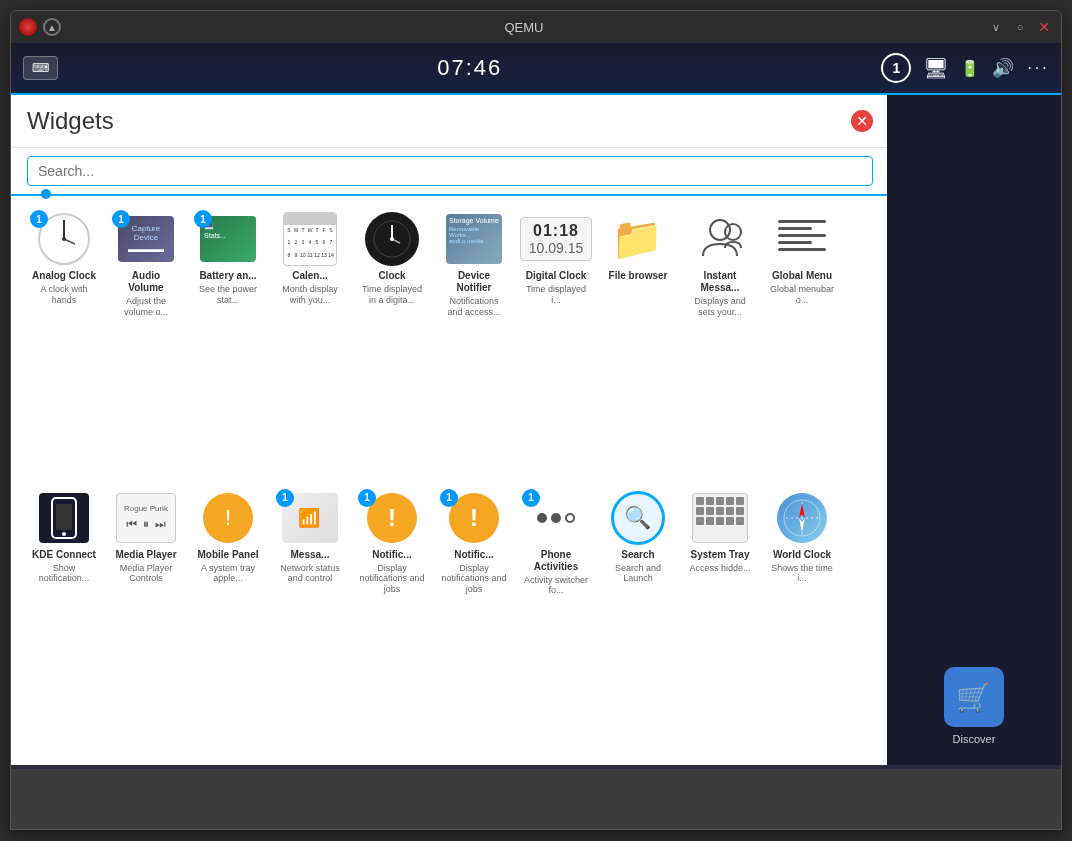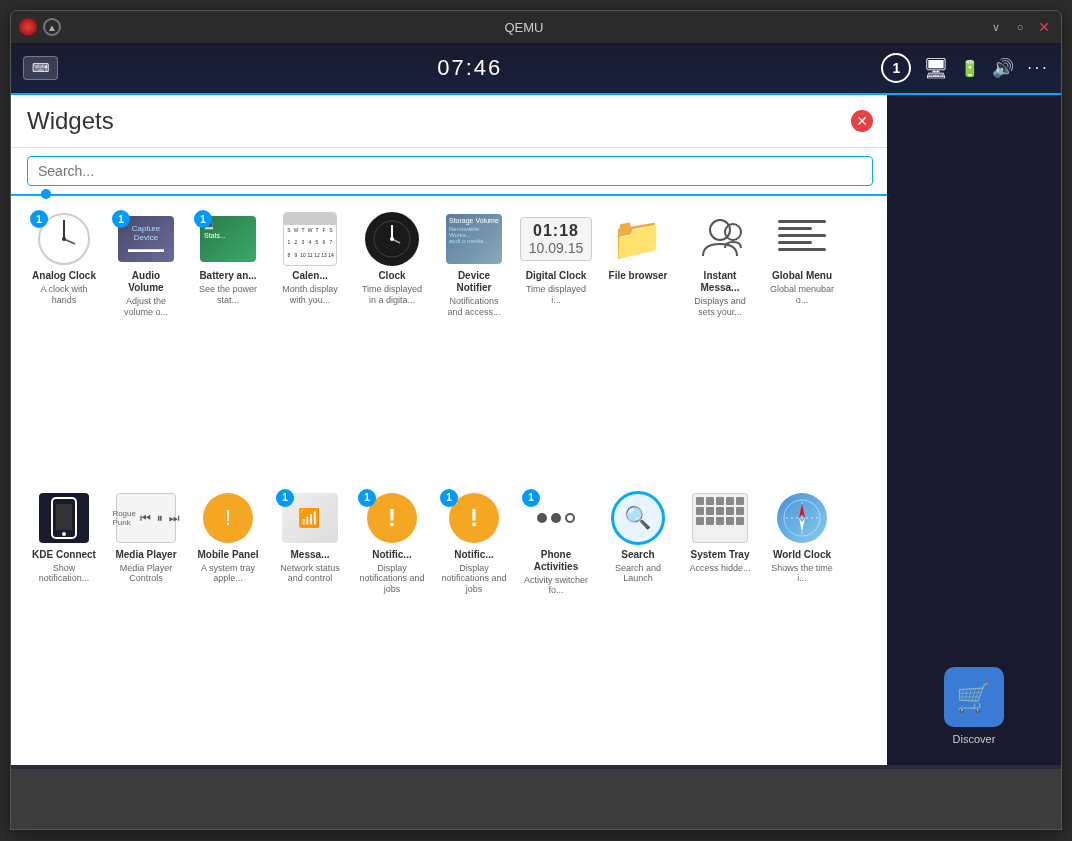--- a/index.html
+++ b/index.html
@@ -486,21 +486,21 @@
       font-size: 28px;
     }
 
     .media-player-icon {
       width: 60px;
       height: 50px;
       background: #f5f5f5;
       border: 1px solid #ccc;
       border-radius: 4px;
       display: flex;
-      flex-direction: row;
+      flex-direction: column;
       align-items: center;
       justify-content: center;
       gap: 4px;
     }
     .media-controls {
       display: flex;
       gap: 6px;
       color: #555;
       font-size: 12px;
     }

